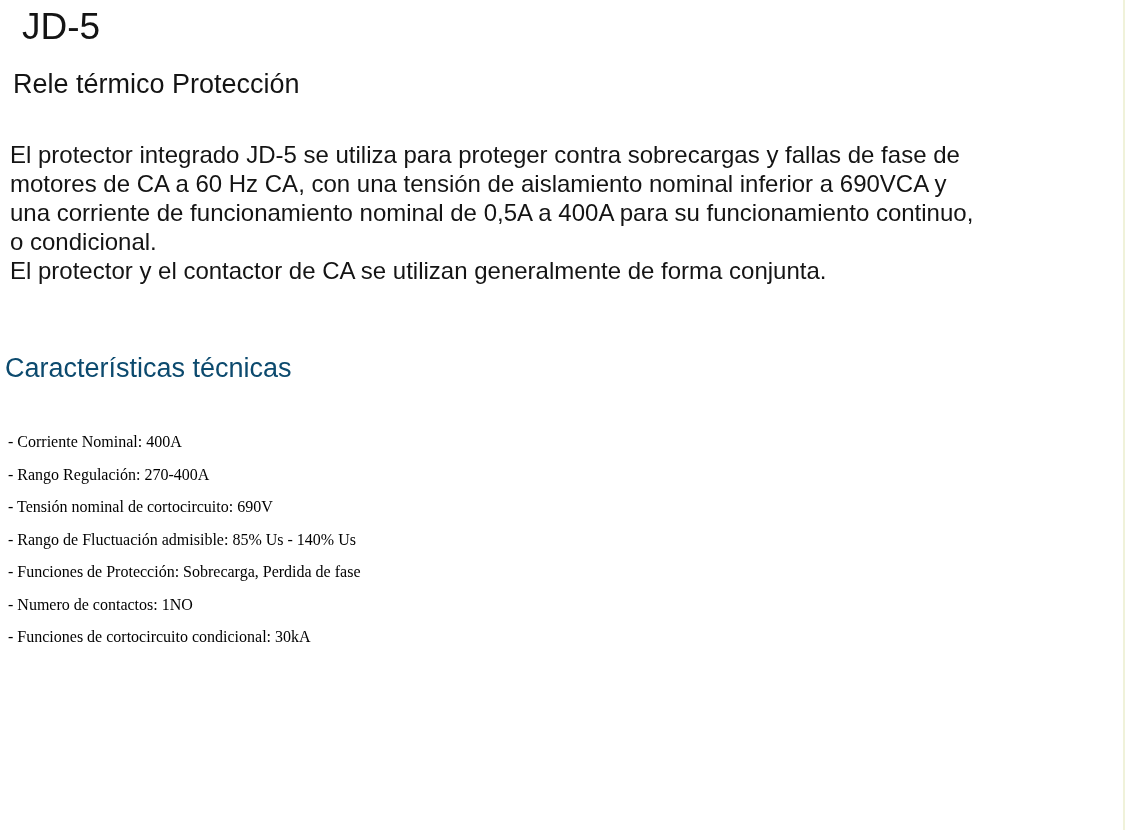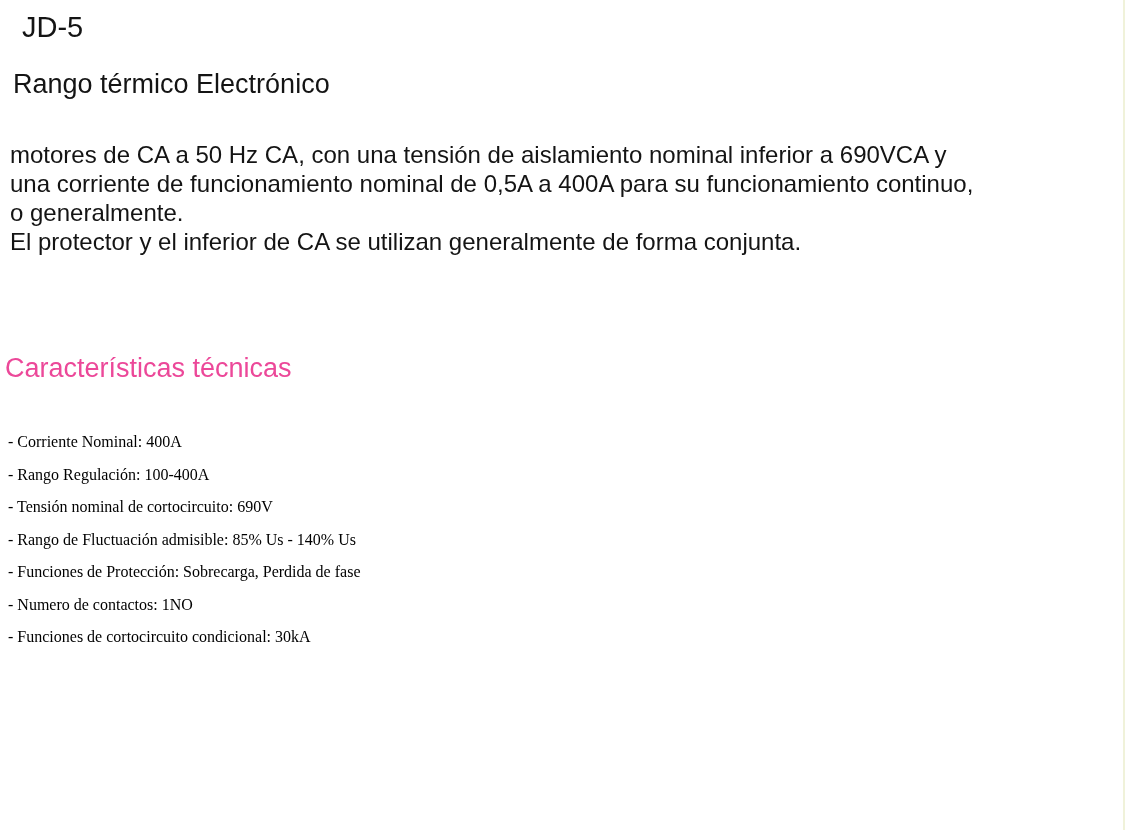--- a/index.html
+++ b/index.html
@@ -22,21 +22,21 @@
     top: 0;
     right: 1px;
     width: 2px;
     height: 830px;
     background: #f0f2da;
   }
   .doc-title {
     position: absolute;
     left: 22px;
     top: 8px;
-    font-size: 29px;
+    font-size: 37px;
     font-weight: 400;
     line-height: 38px;
     color: #141414;
   }
   .doc-subtitle {
     position: absolute;
     left: 13px;
     top: 66px;
     font-size: 27px;
     font-weight: 400;
@@ -53,21 +53,21 @@
     line-height: 29px;
     color: #141414;
   }
   .section-heading {
     position: absolute;
     left: 5px;
     top: 350px;
     font-size: 27px;
     font-weight: 400;
     line-height: 36px;
-    color: #ec4899;
+    color: #0c4a6e;
   }
   .spec-list {
     position: absolute;
     left: 8px;
     top: 426px;
     width: 1100px;
     font-size: 16px;
     font-weight: 400;
     line-height: 32.5px;
     color: #000000;
@@ -75,34 +75,35 @@
     font-family: Liberation Serif, serif;
   }
 </style>
 </head>
 <body>
 
 <div class="page">
 
   <h1 class="doc-title">JD-5</h1>
 
-  <h2 class="doc-subtitle">Rango térmico Electrónico</h2>
+  <h2 class="doc-subtitle">Rele térmico Protección</h2>
 
   <div class="description">
-    <div>motores de CA a 50 Hz CA, con una tensión de aislamiento nominal inferior a 690VCA y</div>
+    <div>El protector integrado JD-5 se utiliza para proteger contra sobrecargas y fallas de fase de</div>
+    <div>motores de CA a 60 Hz CA, con una tensión de aislamiento nominal inferior a 690VCA y</div>
     <div>una corriente de funcionamiento nominal de 0,5A a 400A para su funcionamiento continuo,</div>
-    <div>o generalmente.</div>
-    <div>El protector y el inferior de CA se utilizan generalmente de forma conjunta.</div>
+    <div>o condicional.</div>
+    <div>El protector y el contactor de CA se utilizan generalmente de forma conjunta.</div>
   </div>
 
   <h2 class="section-heading">Características técnicas</h2>
 
   <ul class="spec-list">
     <li>- Corriente Nominal: 400A</li>
-    <li>- Rango Regulación: 100-400A</li>
+    <li>- Rango Regulación: 270-400A</li>
     <li>- Tensión nominal de cortocircuito: 690V</li>
     <li>- Rango de Fluctuación admisible: 85% Us - 140% Us</li>
     <li>- Funciones de Protección: Sobrecarga, Perdida de fase</li>
     <li>- Numero de contactos: 1NO</li>
     <li>- Funciones de cortocircuito condicional: 30kA</li>
   </ul>
 
   <div class="right-edge-line"></div>
 
 </div>

